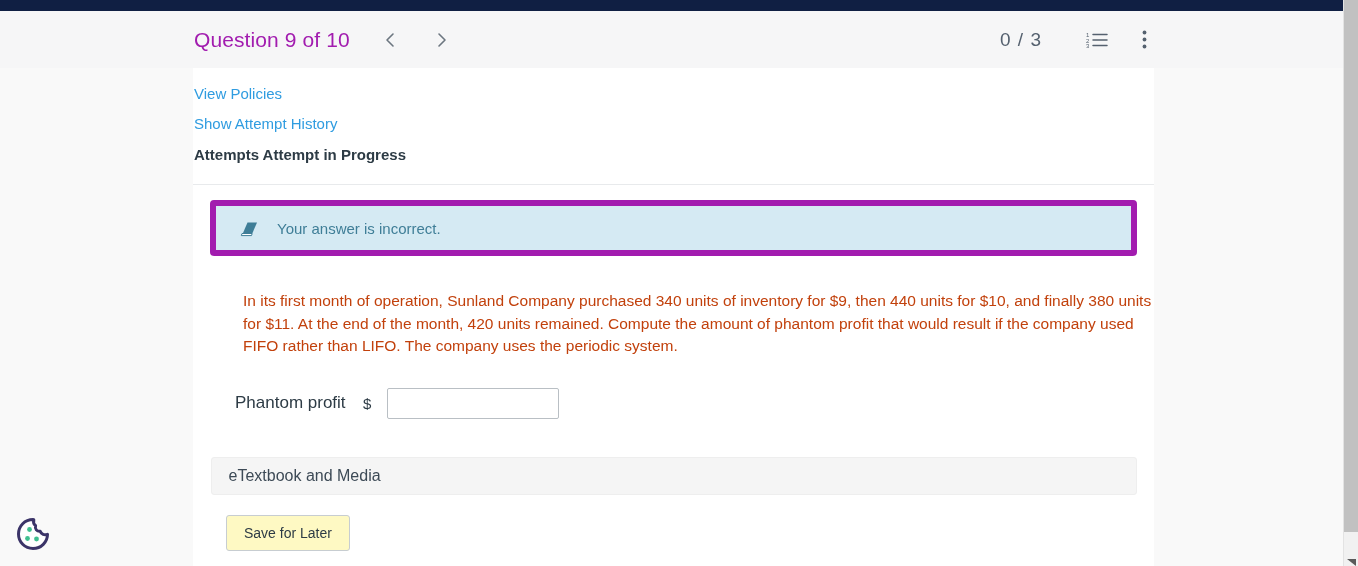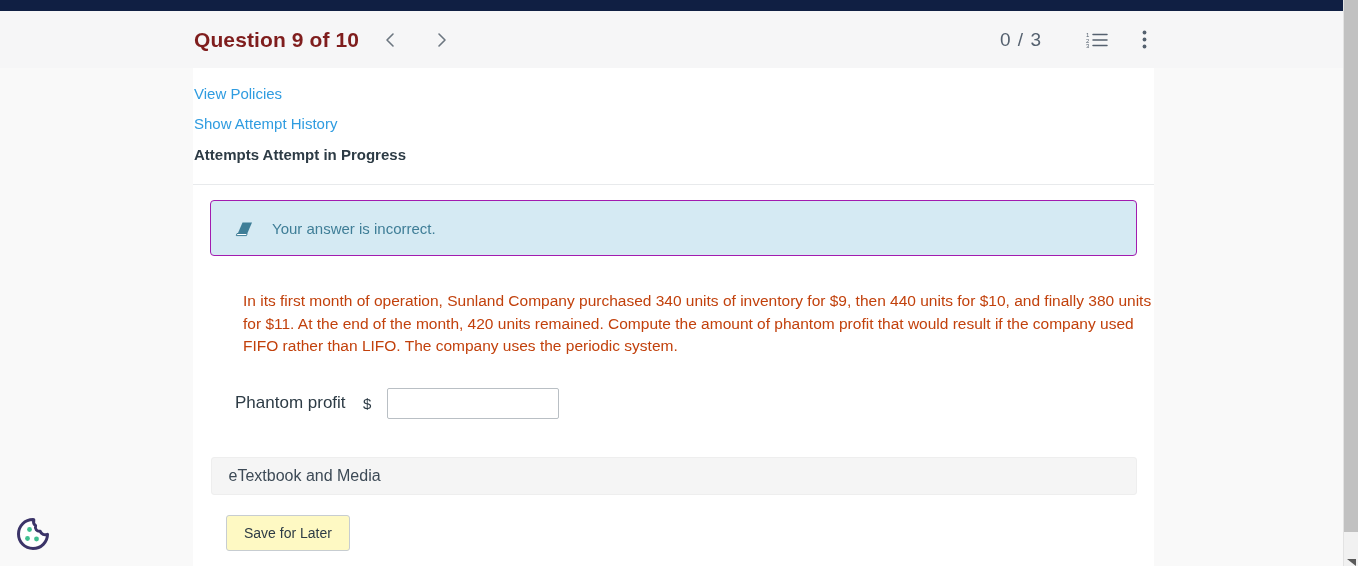--- a/index.html
+++ b/index.html
@@ -34,22 +34,22 @@
     height: 57px;
     background: #f6f6f7;
     display: flex;
     align-items: center;
   }
 
   .q-title {
     position: absolute;
     left: 194px;
     font-size: 21px;
-    font-weight: 700;
-    color: #7f1d1d;
+    font-weight: 400;
+    color: #a21caf;
     letter-spacing: .1px;
     white-space: nowrap;
   }
 
   .nav-arrows {
     position: absolute;
     left: 378px;
     display: flex;
     align-items: center;
     gap: 28px;
@@ -121,21 +121,21 @@
 
   .card-body {
     padding: 15px 16px 0 16px;
   }
 
   
   .alert {
     margin: 0 auto;
     width: 927px;
     background: #d5eaf3;
-    border: 1px solid #a21caf;
+    border: 6px solid #a21caf;
     border-radius: 4px;
     height: 56px;
     display: flex;
     align-items: center;
     padding-left: 22px;
   }
   .alert-icon {
     width: 22px; height: 22px;
     margin-right: 17px;
     flex: 0 0 auto;

